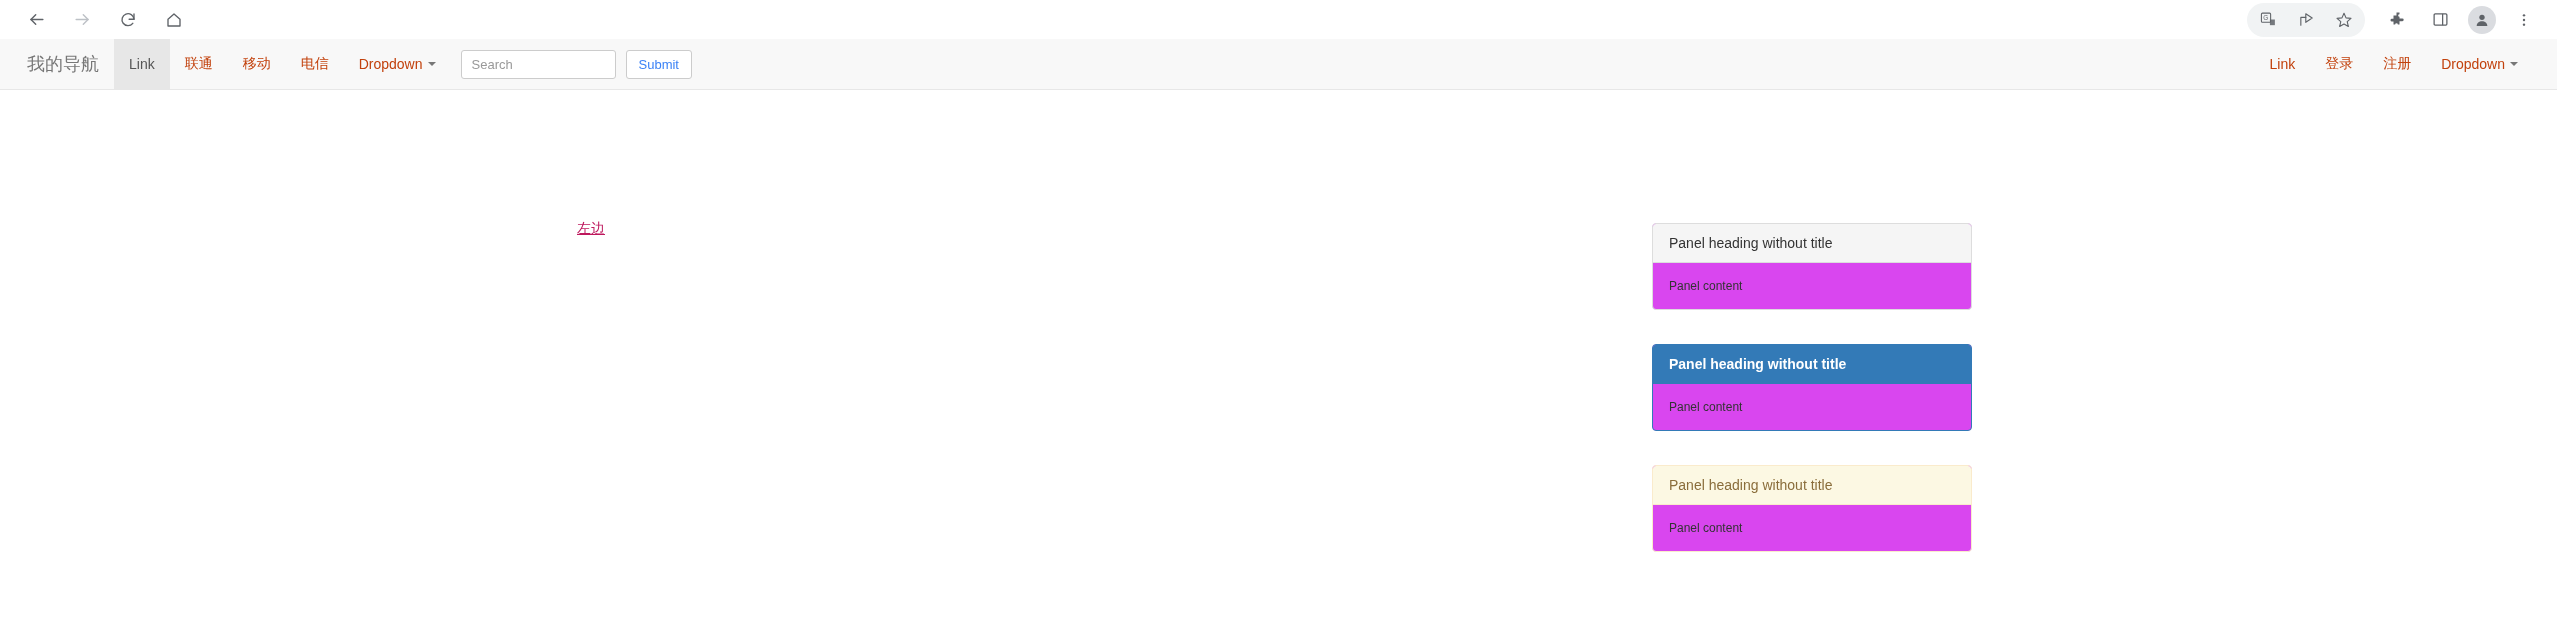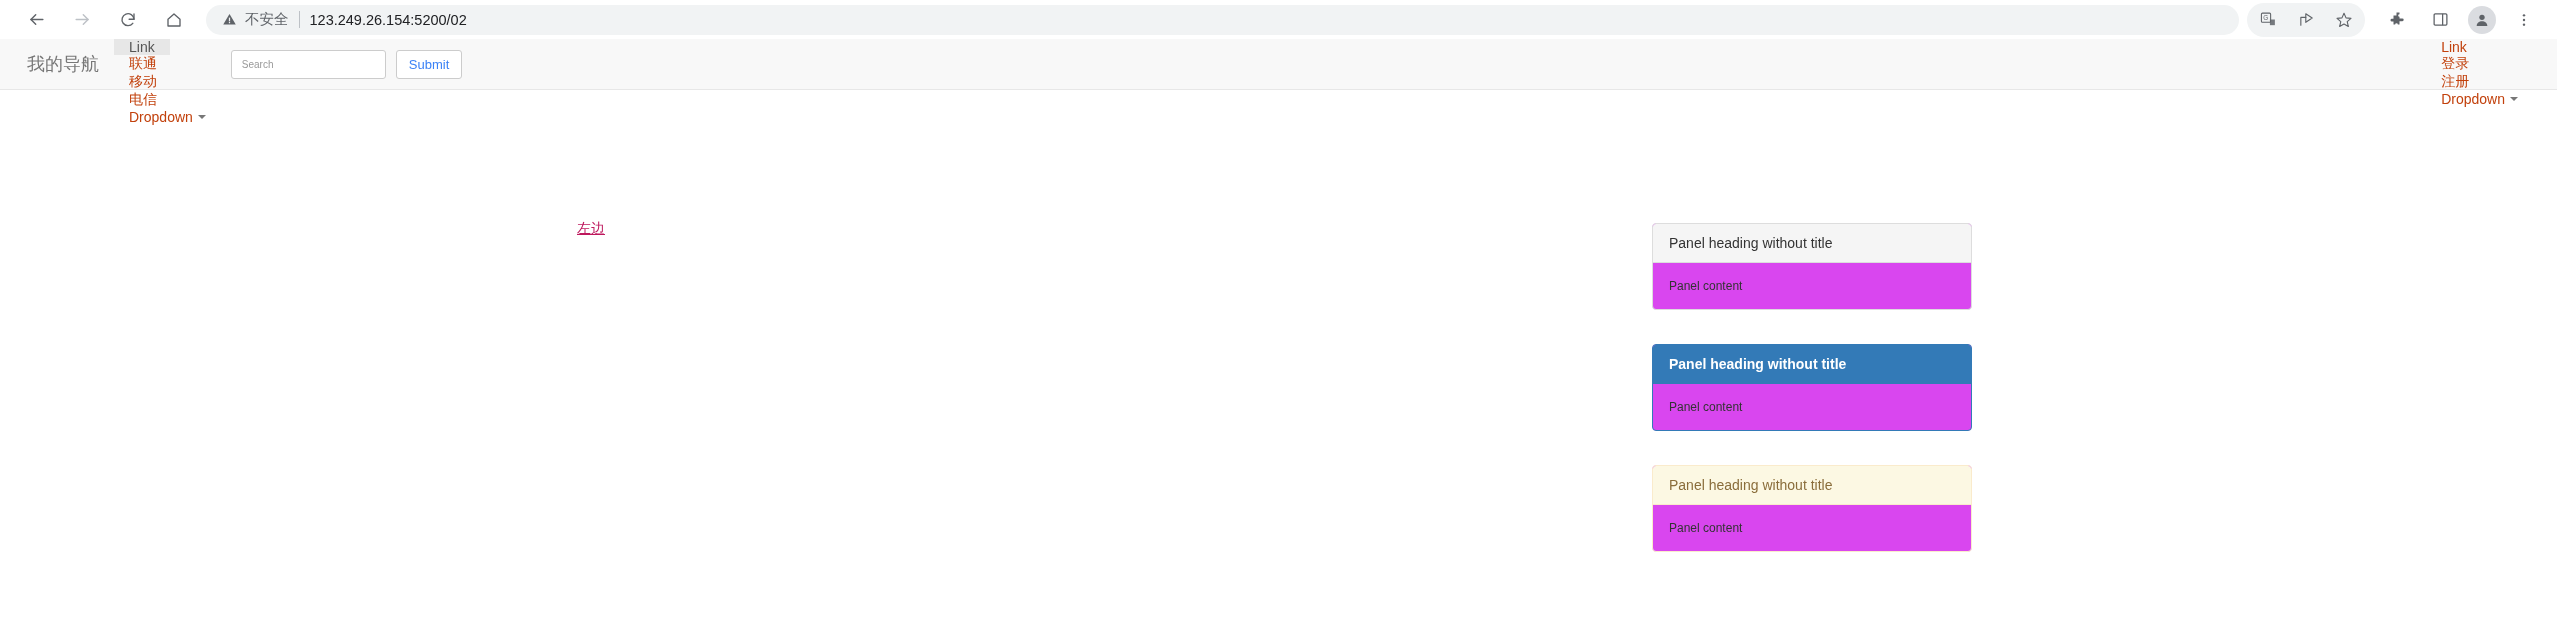--- a/index.html
+++ b/index.html
@@ -95,21 +95,21 @@
   .navbar-brand {
     display: flex; align-items: center;
     padding: 0 15px;
     font-size: 18px;
     color: #777777;
     line-height: 1;
     white-space: nowrap;
   }
   .nav-list {
     display: flex; align-items: stretch;
-    list-style: none; margin: 0; padding: 0; flex-direction: column;
+    list-style: none; margin: 0; padding: 0;
   }
   .nav-list li { display: flex; align-items: stretch; }
   .nav-link {
     display: flex; align-items: center;
     padding: 0 15px;
     font-size: 14px;
     color: #c2410c;
     text-decoration: none;
     white-space: nowrap;
   }
@@ -127,21 +127,21 @@
   }
   .navbar-form {
     display: flex; align-items: center;
     padding-left: 10px;
     gap: 10px;
   }
   .form-control {
     width: 155px;
     height: 29px;
     padding: 4px 10px;
-    font-size: 10px;
+    font-size: 13px;
     color: #0369a1;
     background: #ffffff;
     border: 1px solid #cccccc;
     border-radius: 3px;
     outline: none;
   }
   .form-control::placeholder { color: #999999; }
   .btn-default {
     height: 29px;
     padding: 0 12px;
@@ -246,32 +246,20 @@
     </div>
     <div class="nav-btn">
       <span>
         <svg width="18" height="18" viewBox="0 0 24 24" fill="none" stroke="#5f6368" stroke-width="1.8" stroke-linecap="round" stroke-linejoin="round">
             <path d="M4 11 L12 4 L20 11 L20 20 L4 20 Z"></path>
           </svg>
       </span>
     </div>
   </div>
 
-  <div class="omnibox">
-    <span class="warn-icon">
-      <svg width="15" height="15" viewBox="0 0 24 24" fill="#5f6368">
-          <path d="M12 3 L22 20 L2 20 Z"></path>
-          <rect x="11" y="9" width="2" height="6" fill="#f1f3f4"></rect>
-          <rect x="11" y="16" width="2" height="2" fill="#f1f3f4"></rect>
-        </svg>
-    </span>
-    <span class="not-secure">不安全</span>
-    <span class="omni-divider"></span>
-    <span class="url-text">123.249.26.154:5200/02</span>
-  </div>
 
   <div class="toolbar-icons">
     <div class="tb-group">
       <div class="tb-icon">
         <svg width="17" height="17" viewBox="0 0 24 24" fill="none" stroke="#5f6368" stroke-width="1.5">
             <rect x="2" y="3" width="13" height="13" rx="1.5"></rect>
             <text x="4.5" y="13" font-size="9" fill="#5f6368" stroke="none" font-family="sans-serif">G</text>
             <path d="M14 12 L21 12 L21 20 L14 20 Z" fill="#5f6368" stroke="none" opacity="0.85"></path>
           </svg>
       </div>

